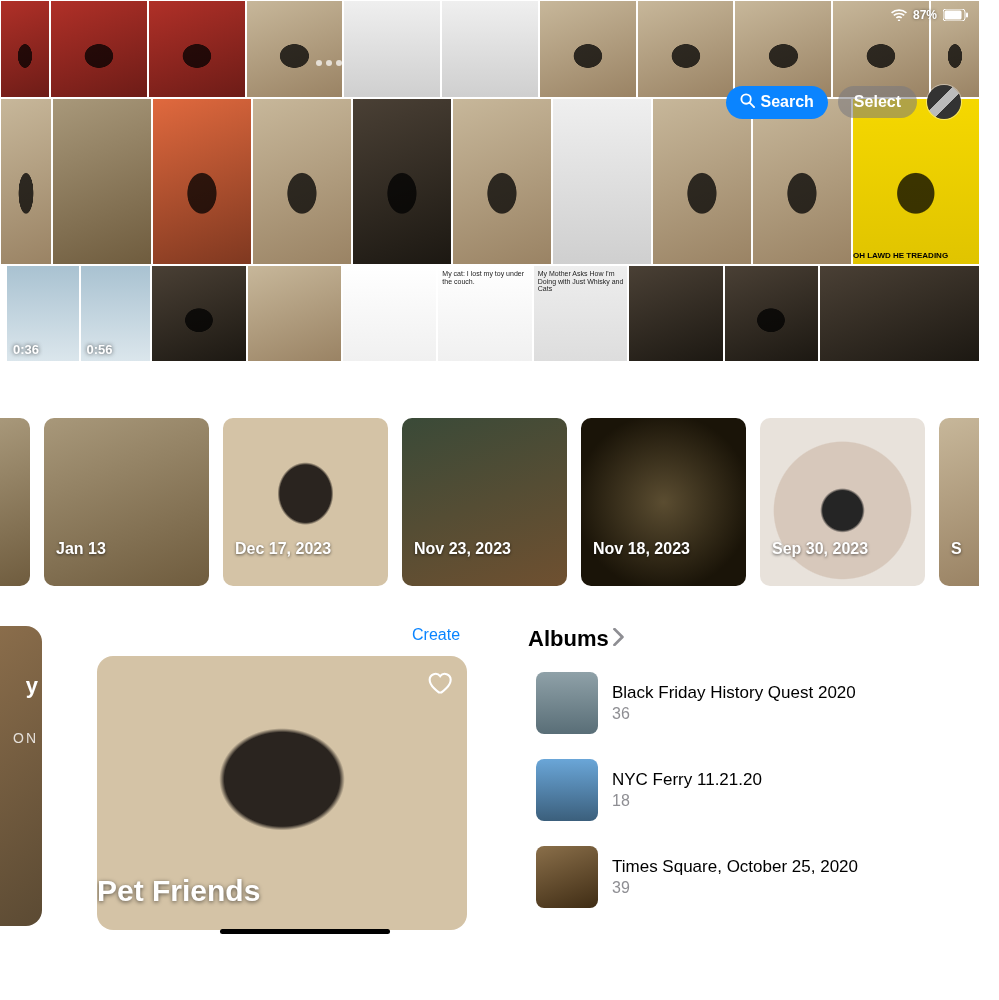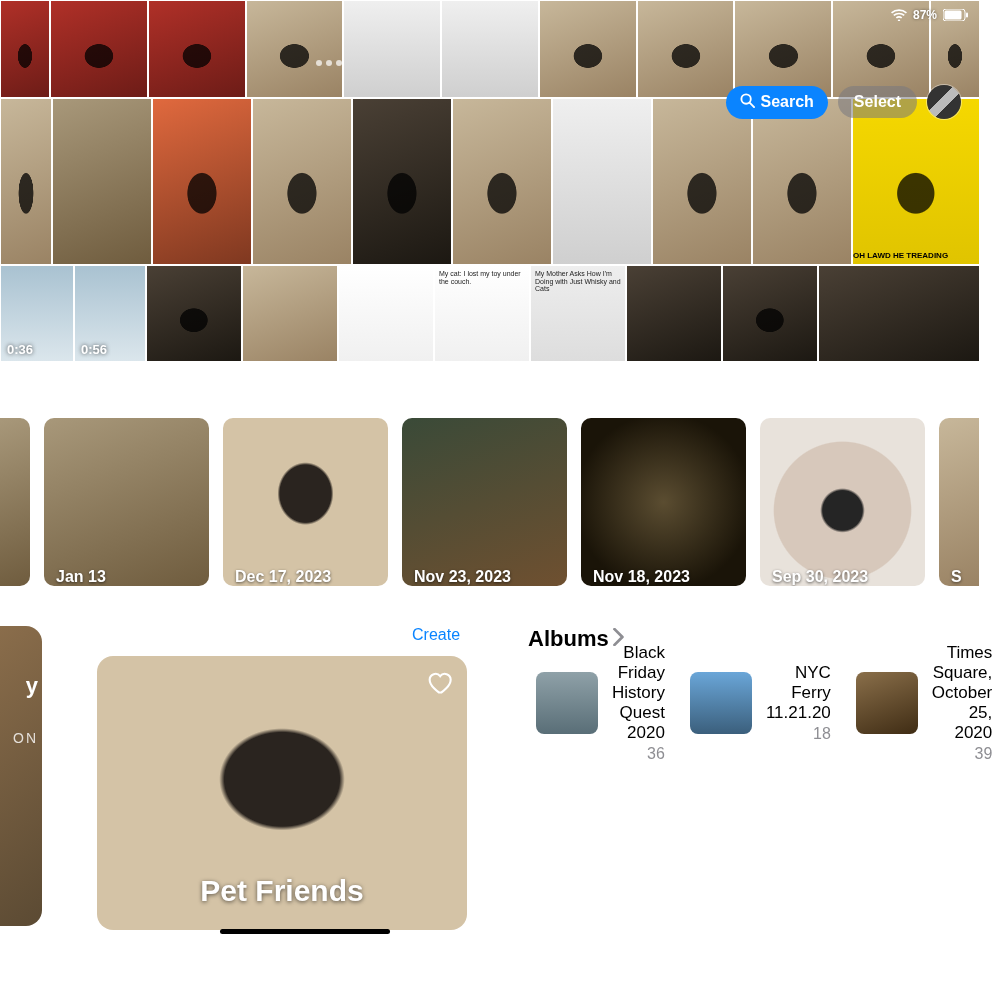--- a/index.html
+++ b/index.html
@@ -3,21 +3,21 @@
 <meta charset="utf-8">
 <style>
   * { margin: 0; padding: 0; box-sizing: border-box; font-family: -apple-system, BlinkMacSystemFont, "Helvetica Neue", Arial, sans-serif; }
   body { width: 999px; height: 1000px; background: #fff; overflow: hidden; position: relative; }
 
   
   .photo-grid { position: absolute; top: 0; left: 0; width: 980px; height: 362px; display: flex; flex-direction: column; }
   .grid-row { display: flex; width: 100%; }
   .grid-row.r1 { height: 98px; }
   .grid-row.r2 { height: 167px; }
-  .grid-row.r3 { height: 97px; }
+  .grid-row.r3 { height: 97px; padding-left: 6px; }
   .thumb { position: relative; border: 0.5px solid rgba(255,255,255,0.2); overflow: hidden; }
   .thumb-inner { width: 100%; height: 100%; }
   .video-time { position: absolute; bottom: 4px; left: 6px; color: #fff; font-size: 13px; font-weight: 600; text-shadow: 0 0 4px rgba(0,0,0,0.7); }
 
   
   .status-bar { position: absolute; top: 8px; right: 30px; display: flex; align-items: center; gap: 6px; color: #fff; font-size: 12px; font-weight: 600; text-shadow: 0 0 3px rgba(0,0,0,0.5); }
   .wifi-icon svg, .battery-icon svg { display: block; }
 
   .ellipsis-icon { position: absolute; top: 60px; left: 316px; display: flex; gap: 4px; }
   .ellipsis-icon span { width: 6px; height: 6px; border-radius: 50%; background: rgba(255,255,255,0.7); }
@@ -27,44 +27,44 @@
   .search-btn { display: flex; align-items: center; gap: 5px; background: #0a84ff; color: #fff; border-radius: 18px; padding: 7px 14px; font-size: 16px; font-weight: 600; border: none; cursor: pointer; }
   .search-btn svg { width: 15px; height: 15px; }
   .select-btn { background: rgba(120,120,128,0.55); color: #fff; border-radius: 18px; padding: 7px 16px; font-size: 16px; font-weight: 600; border: none; cursor: pointer; }
   .avatar { width: 34px; height: 34px; border-radius: 50%; background: linear-gradient(135deg,#333 40%,#bbb 40%,#bbb 60%,#333 60%); box-shadow: 0 0 0 1px rgba(255,255,255,0.4); }
 
   
   .memories-section { position: absolute; top: 418px; left: 0; width: 980px; height: 168px; }
   .memories-track { display: flex; gap: 14px; padding: 0 0 0 0; height: 100%; }
   .memory-card { position: relative; border-radius: 10px; overflow: hidden; height: 168px; flex: 0 0 auto; }
   .memory-card .bgimg { width: 100%; height: 100%; }
-  .memory-date { position: absolute; bottom: 0; left: 12px; color: #fff; font-size: 16px; font-weight: 700; text-shadow: 0 1px 3px rgba(0,0,0,0.6); }
+  .memory-date { position: absolute; bottom: 28px; left: 12px; color: #fff; font-size: 16px; font-weight: 700; text-shadow: 0 1px 3px rgba(0,0,0,0.6); }
 
   
   .lower-area { position: absolute; top: 626px; left: 0; width: 980px; }
 
   .create-link { position: absolute; top: 0; left: 412px; color: #0a84ff; font-size: 16px; font-weight: 400; cursor: pointer; }
 
   .albums-header { position: absolute; top: 0; left: 528px; display: flex; align-items: center; gap: 4px; color: #000; font-size: 22px; font-weight: 700; cursor: pointer; }
   .albums-header svg { width: 12px; height: 18px; }
 
-  .albums-list { position: absolute; top: 38px; left: 528px; width: 440px; display: flex; flex-direction: row; gap: 9px; text-align: right; }
+  .albums-list { position: absolute; top: 38px; left: 528px; width: 440px; display: flex; flex-direction: column; gap: 9px; }
   .album-row { display: flex; align-items: center; background: rgba(255,255,255,0.9); border-radius: 14px; padding: 8px; height: 78px; cursor: pointer; }
   .album-thumb { width: 62px; height: 62px; border-radius: 8px; margin-right: 14px; flex-shrink: 0; }
   .album-meta { display: flex; flex-direction: column; }
   .album-title { font-size: 17px; font-weight: 400; color: #000; }
   .album-count { font-size: 16px; color: #8e8e93; margin-top: 2px; }
 
   .featured-card { position: absolute; top: 0; left: 0; width: 42px; height: 300px; border-radius: 0 16px 16px 0; overflow: hidden; background: linear-gradient(140deg,#8a6d4b,#5b4a33); }
   .featured-card .letters { position: absolute; top: 48px; right: 4px; color: #fff; font-size: 22px; font-weight: 700; line-height: 24px; text-align: right; white-space: pre; }
   .featured-card .sub { position: absolute; top: 104px; right: 4px; color: rgba(255,255,255,0.8); font-size: 14px; letter-spacing: 2px; }
 
   .pet-card { position: absolute; top: 30px; left: 97px; width: 370px; height: 274px; border-radius: 16px; overflow: hidden; cursor: pointer; }
   .pet-bg { width:100%; height:100%; }
-  .pet-title { position: absolute; bottom: 22px; left: 0; width: 100%; text-align: center; color: #fff; font-size: 30px; font-weight: 700; text-shadow: 0 1px 4px rgba(0,0,0,0.6); }
+  .pet-title { position: absolute; bottom: 22px; left: 0; width: 100%; color: #fff; font-size: 30px; font-weight: 700; text-shadow: 0 1px 4px rgba(0,0,0,0.6); }
   .heart-btn { position: absolute; top: 12px; right: 14px; width: 28px; height: 28px; }
   .heart-btn svg { width: 100%; height: 100%; }
 
   .home-indicator { position: absolute; bottom: 66px; left: 50%; transform: translateX(-280px); width: 170px; height: 5px; background: #000; border-radius: 3px; }
 
   
   .c-floor { background: linear-gradient(160deg,#c7b79a,#9a8364); }
   .c-red   { background: linear-gradient(160deg,#b03028,#6d1c17); }
   .c-orange{ background: linear-gradient(160deg,#e0693e,#7f3820); }
   .c-news  { background: linear-gradient(180deg,#efefef,#cfcfcf); }

